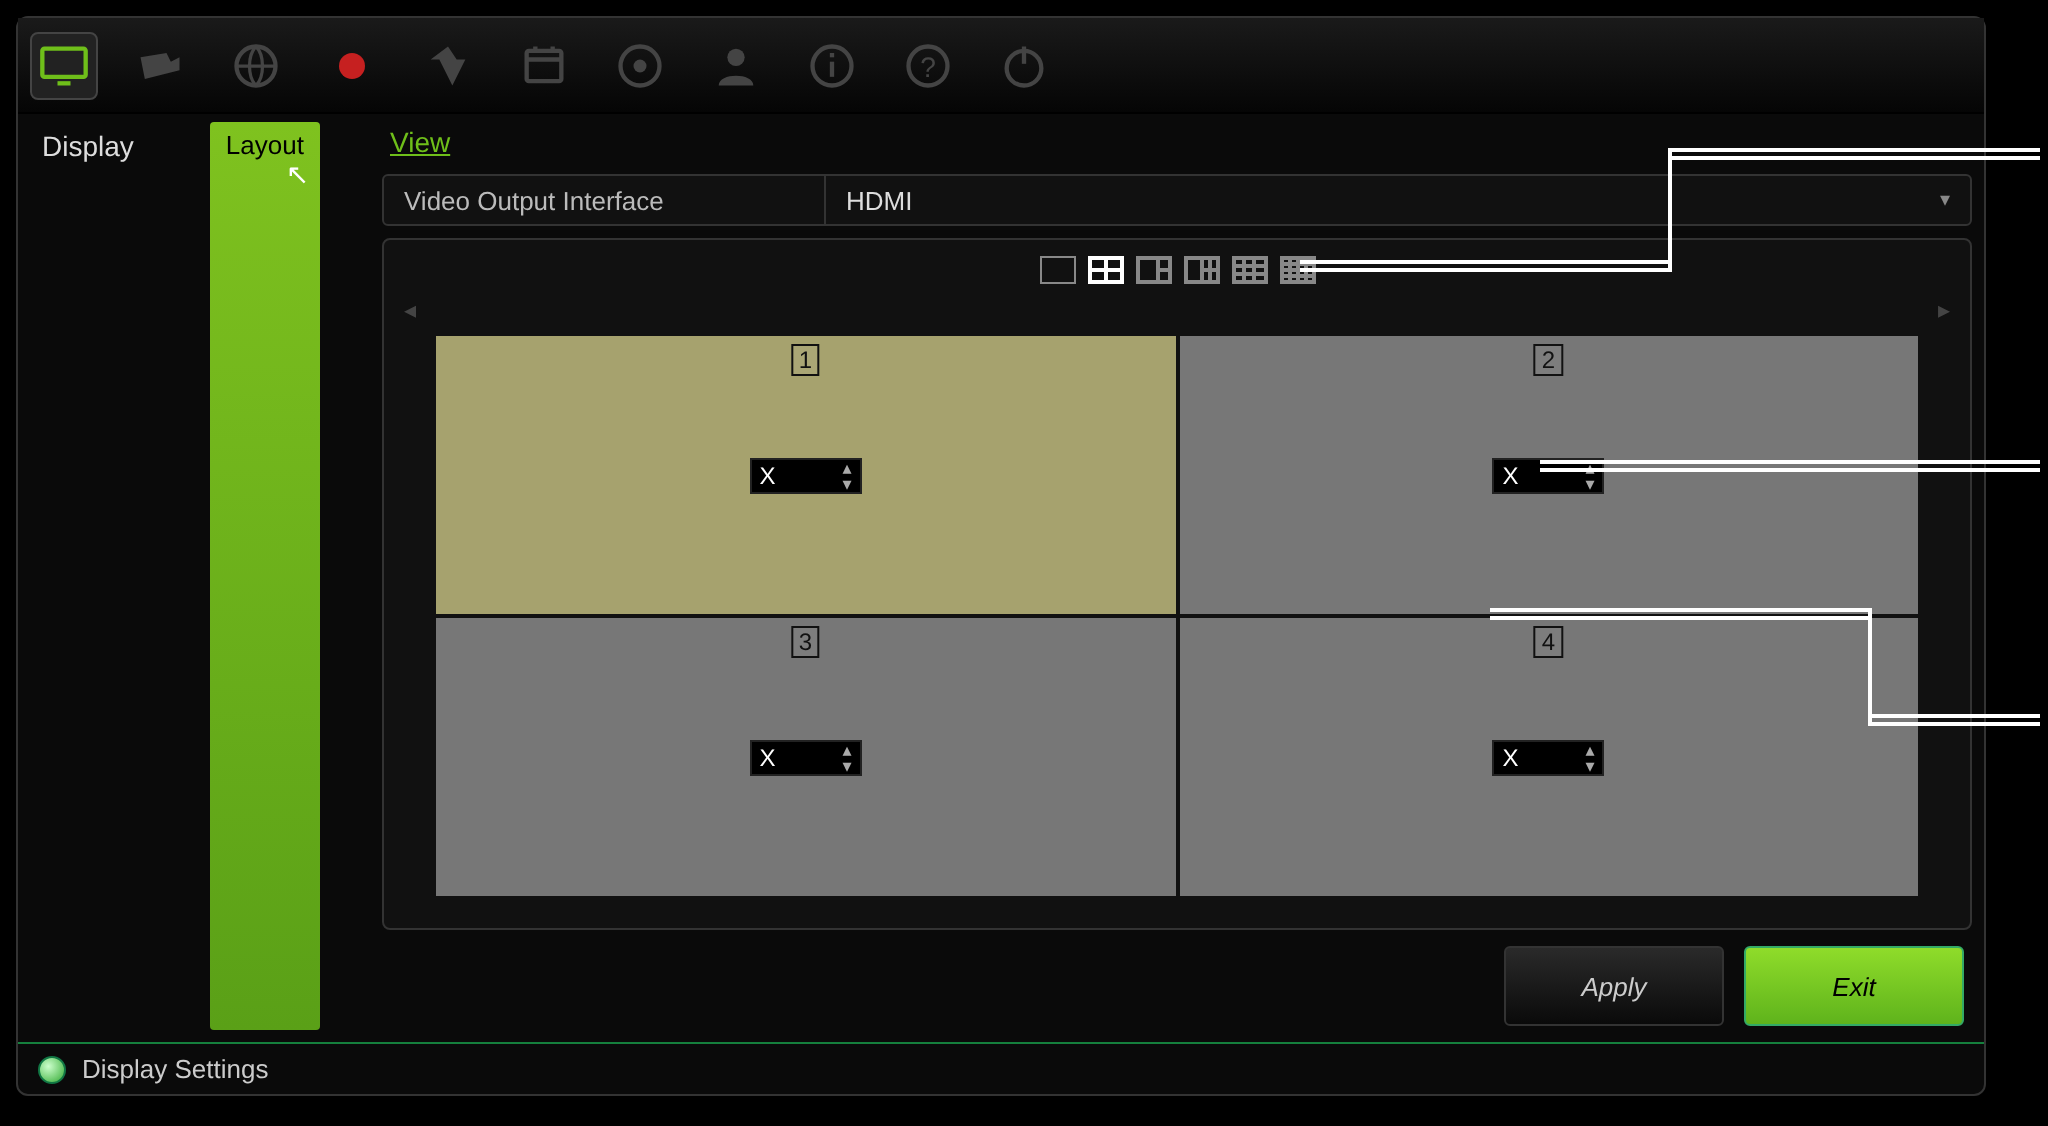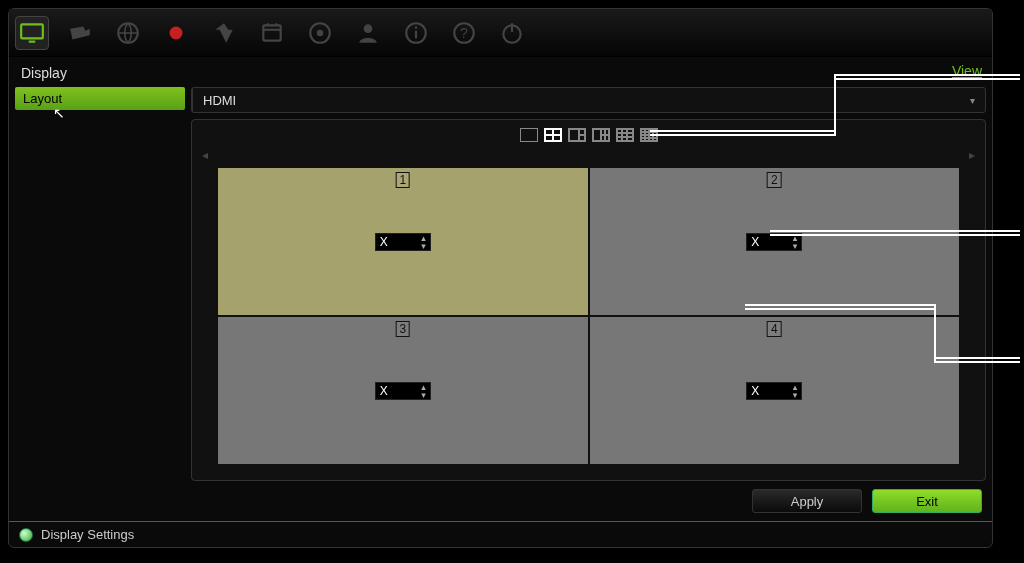--- a/index.html
+++ b/index.html
@@ -54,21 +54,22 @@
   .body {
     flex: 1;
     display: flex;
     gap: 6px;
     padding: 4px 6px 6px 6px;
     min-height: 0;
   }
   .sidebar {
     width: 170px;
     display: flex;
-    flex-direction: column;
+    flex-direction: row;
+    gap: 32px;
   }
   .sidebar-title {
     color: #ddd;
     padding: 4px 6px 6px 6px;
     font-size: 14px;
   }
   .sidebar-item {
     padding: 4px 8px;
     margin: 0 0;
     color: #ddd;
@@ -92,21 +93,20 @@
   .main {
     flex: 1;
     display: flex;
     flex-direction: column;
     min-width: 0;
   }
   .tabrow {
     display: flex;
     gap: 12px;
     padding: 2px 4px;
-    justify-content: flex-end;
   }
   .tab {
     color: #6fbf1a;
     text-decoration: underline;
     font-size: 14px;
     cursor: pointer;
   }
   .form-row {
     display: flex;
     align-items: center;
@@ -232,30 +232,31 @@
   }
 
   .footer {
     display:flex;
     justify-content:flex-end;
     gap:10px;
     padding: 8px 4px 2px 4px;
   }
   .btn {
     min-width: 110px;
-    height: 24px;
+    height: 40px;
     border-radius: 3px;
     border:1px solid #333;
     background: linear-gradient(#2a2a2a,#0a0a0a);
     color:#ccc;
     display:flex;
     align-items:center;
     justify-content:center;
     cursor:pointer;
     font-size:13px;
+    font-style:italic;
   }
   .btn.primary {
     background: linear-gradient(#8fdc2a,#5fb31c);
     color:#000;
     border-color:#3a6;
     text-align:right;
   }
 
   .status {
     height: 26px;
@@ -358,20 +359,21 @@
         <span class="cursor">↖</span>
       </div>
     </div>
 
     <div class="main">
       <div class="tabrow">
         <span class="tab">View</span>
       </div>
 
       <div class="form-row">
+        <div class="form-label">Video Output Interface</div>
         <div class="form-select">
           <span>HDMI</span>
           <span class="chev-down">▾</span>
         </div>
       </div>
 
       <div class="panel">
         <div class="layout-icons">
           <div class="licon g1x1"></div>
           <div class="licon g2x2 active">

